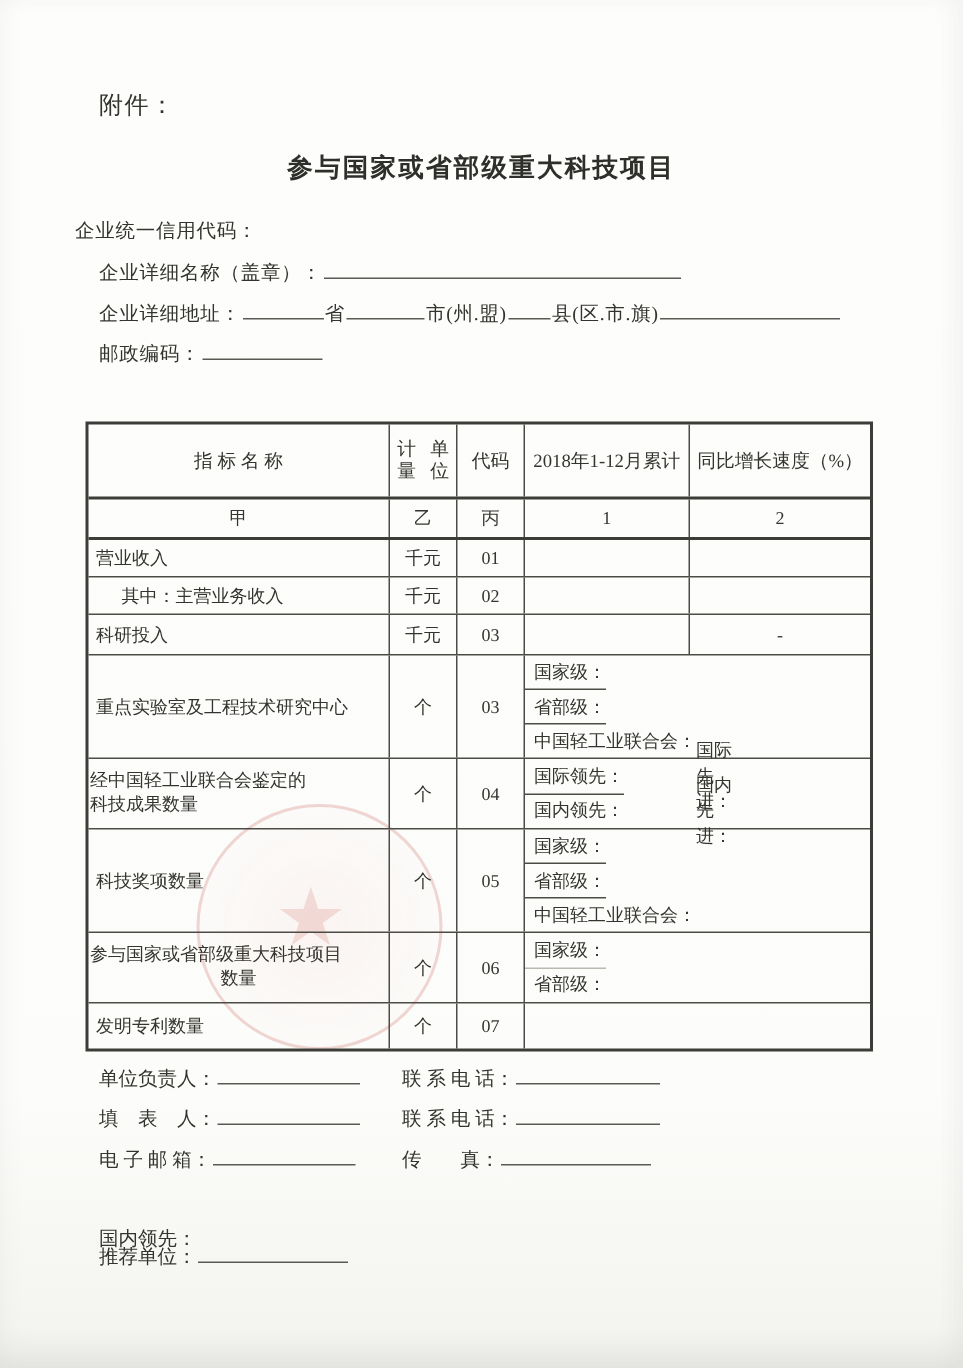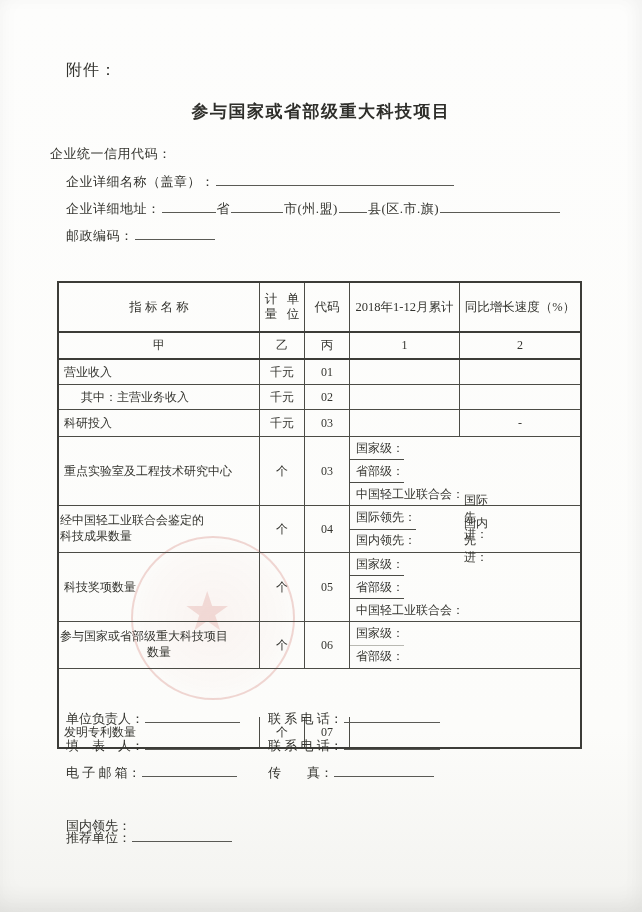--- a/index.html
+++ b/index.html
@@ -12,21 +12,21 @@
   }
   .txt{position:absolute; white-space:nowrap;}
   .attachment{left:66px; top:60px; font-size:16px; letter-spacing:1px;}
   .title{left:0; width:642px; top:100px; text-align:center; font-size:17px; font-weight:bold; letter-spacing:1.5px; color:#2e2e2a;}
   .field{font-size:13px; letter-spacing:.5px;}
   .u{display:inline-block; border-bottom:1px solid #5a5a55; height:13px; vertical-align:baseline; margin:0 1px;}
   
   .tbl{position:absolute; left:57px; top:281px; width:521px; border:2px solid #3c3c38; box-sizing:content-box; background:transparent;}
   .trow{display:flex; border-bottom:1px solid #4c4c46; font-size:12px;}
   .trow.thick{border-bottom-width:2px; border-bottom-color:#3c3c38;}
-  .trow.last{border-bottom:none;margin-top:48px;}
+  .trow.last{border-bottom:none;}
   .cell{box-sizing:border-box; border-right:1px solid #4c4c46; display:flex; align-items:center;}
   .cell.lastc{border-right:none;}
   .c-name{width:201px;}
   .c-unit{width:45px; justify-content:center;}
   .c-code{width:45px; justify-content:center;}
   .c-v1{width:110px; justify-content:center;}
   .c-v2{width:120px; justify-content:center;}
   .c-span{width:230px; flex-direction:column; align-items:flex-start; padding:0; border-right:none;}
   .center{justify-content:center; text-align:center;}
   .padl{padding-left:5px;}

